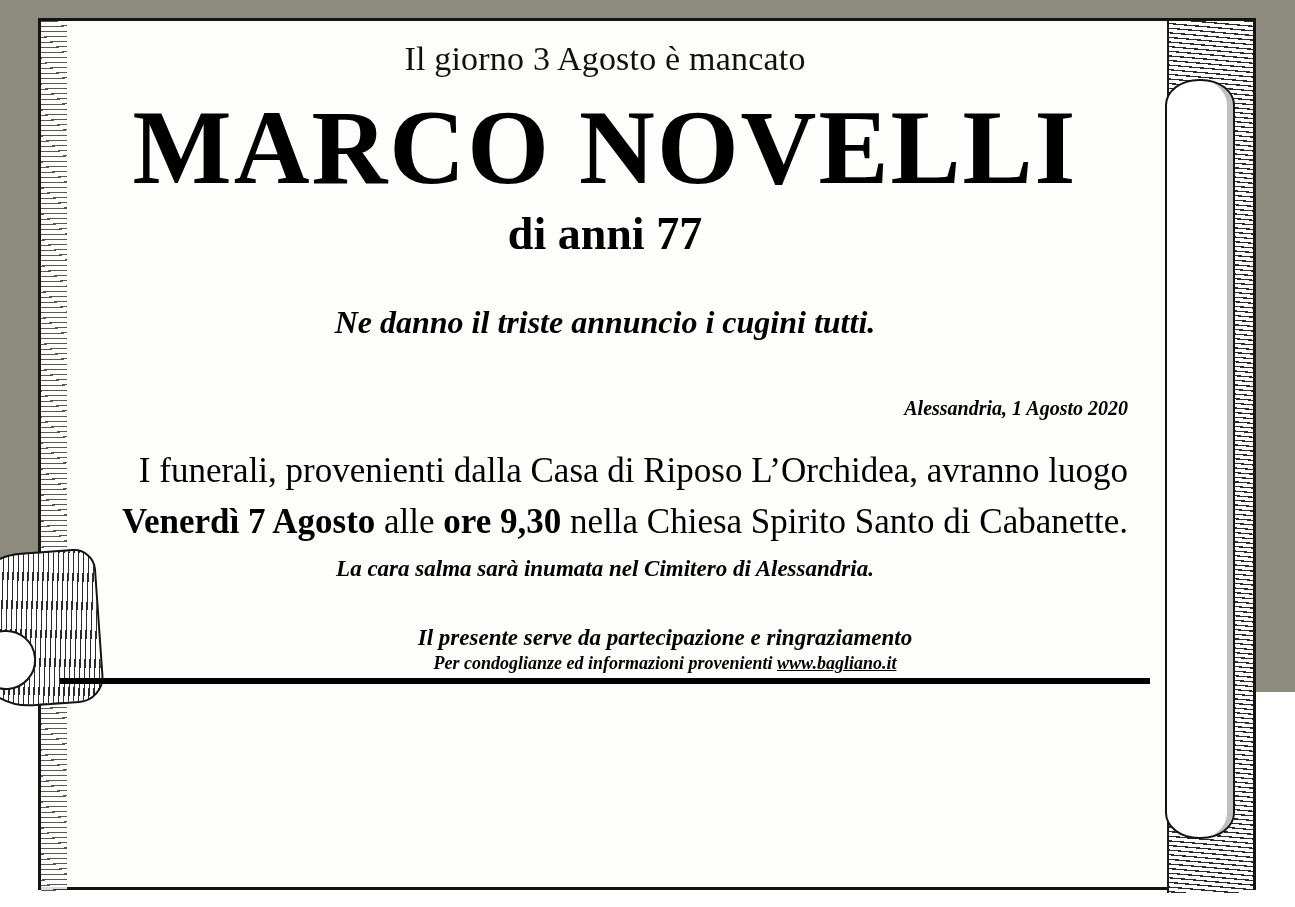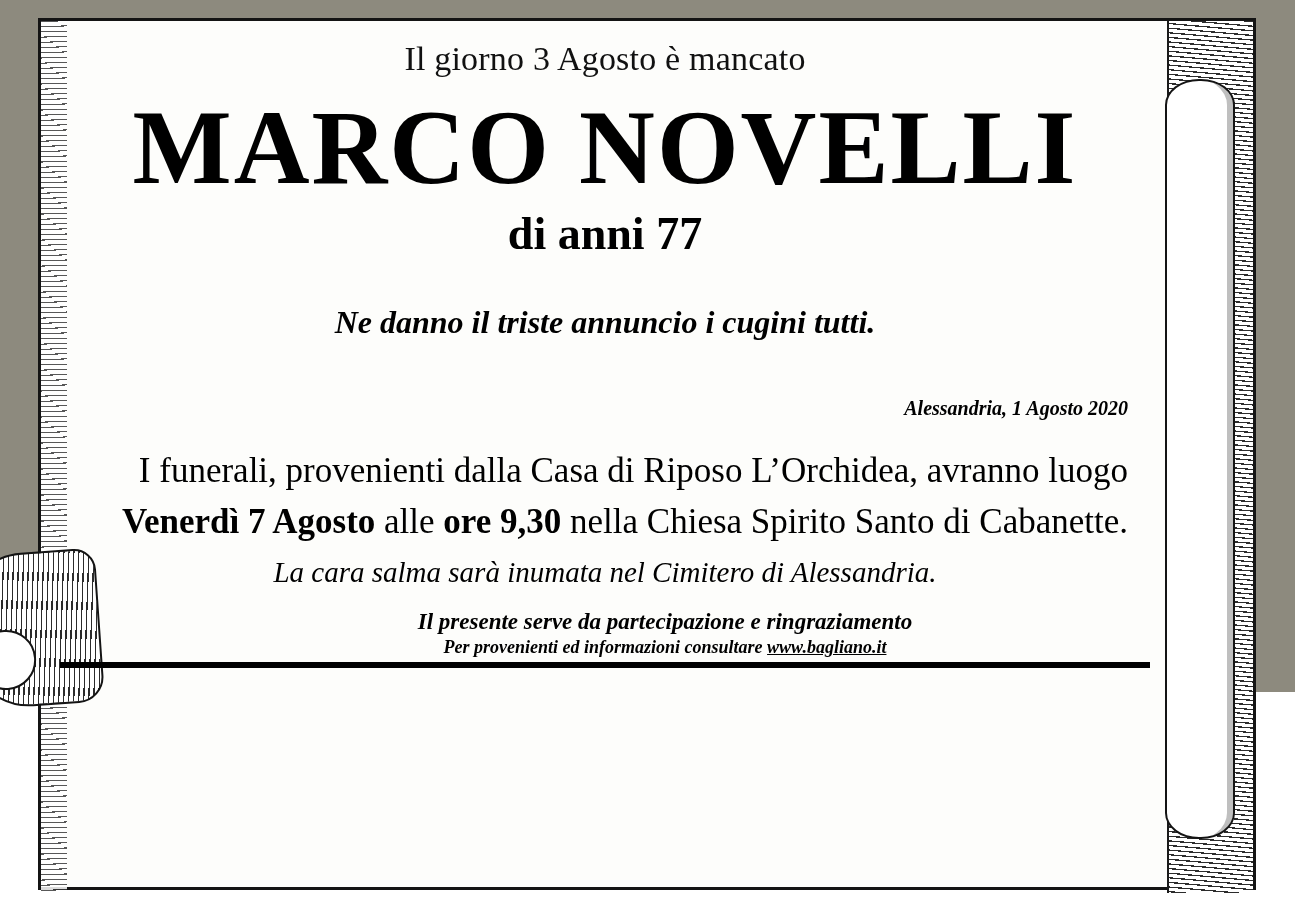--- a/index.html
+++ b/index.html
@@ -165,31 +165,32 @@
     padding: 0 22px 0 60px;
     text-align: right;
     font-size: 35px;
     line-height: 1.45;
     color: #000;
   }
   .body-text b { font-weight: bold; }
 
   .burial {
     margin-top: 8px;
-    font-size: 29px;
-    font-style: italic;
-    color: #000;
-    text-align: center;
+    font-size: 23px;
+    font-style: italic;
+    color: #000;
+    text-align: center;
+    font-weight: bold;
   }
 
   
   .footer {
     position: absolute;
     left: 60px;
-    bottom: 16px;
+    bottom: 0;
     width: 1090px;
     z-index: 6;
   }
 
   .footer-note-1 {
     text-align: center;
     font-size: 23px;
     font-style: italic;
     font-weight: bold;
     color: #000;
@@ -271,21 +272,21 @@
     <div class="body-text">
       <span>I funerali, provenienti dalla Casa di Riposo L’Orchidea, avranno luogo </span><b>Venerdì 7 Agosto</b><span> alle </span><b>ore 9,30</b><span> nella Chiesa Spirito Santo di Cabanette.</span>
     </div>
 
     <div class="burial">La cara salma sarà inumata nel Cimitero di Alessandria.</div>
   </div>
 
   <div class="footer">
     <div class="footer-note-1">Il presente serve da partecipazione e ringraziamento</div>
     <div class="footer-note-2">
-      <span>Per provenienti ed informazioni consultare </span><span class="site">www.bagliano.it</span>
+      <span>Per condoglianze ed informazioni provenienti </span><span class="site">www.bagliano.it</span>
     </div>
 
     <div class="footer-bar">
       <div class="footer-right">
         <div class="rule"></div>
       </div>
     </div>
   </div>
 
 </div>

